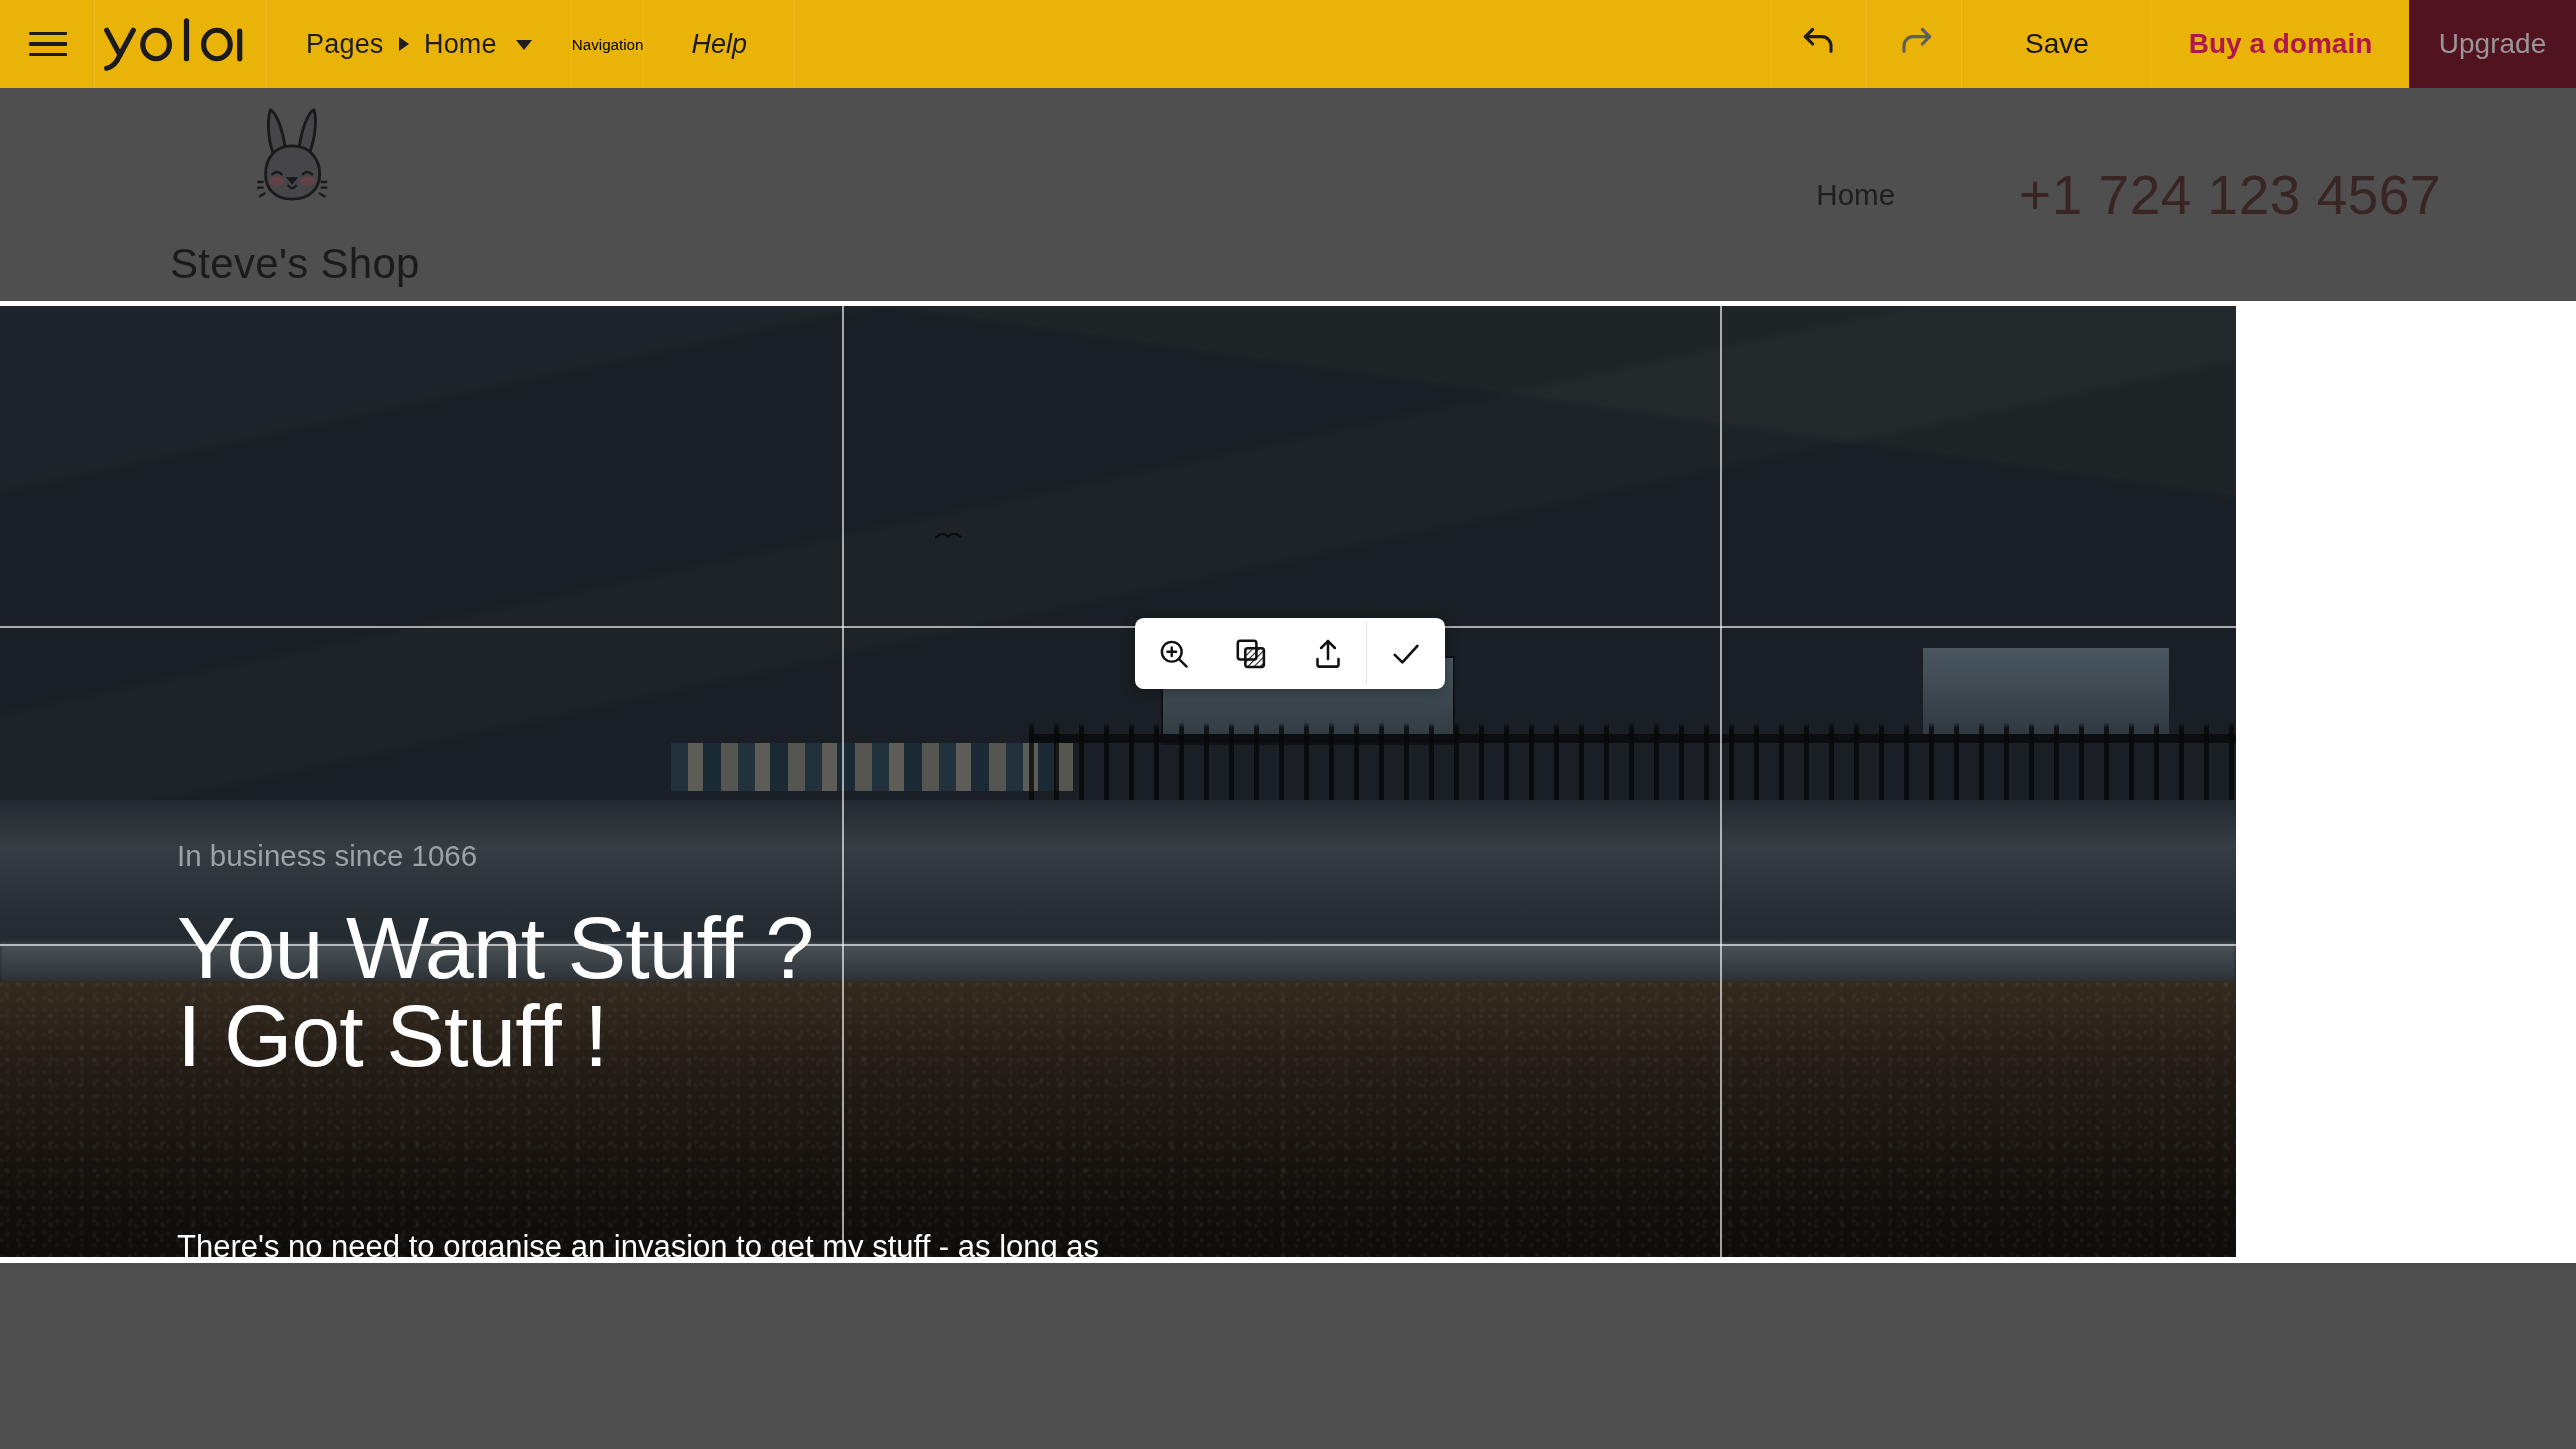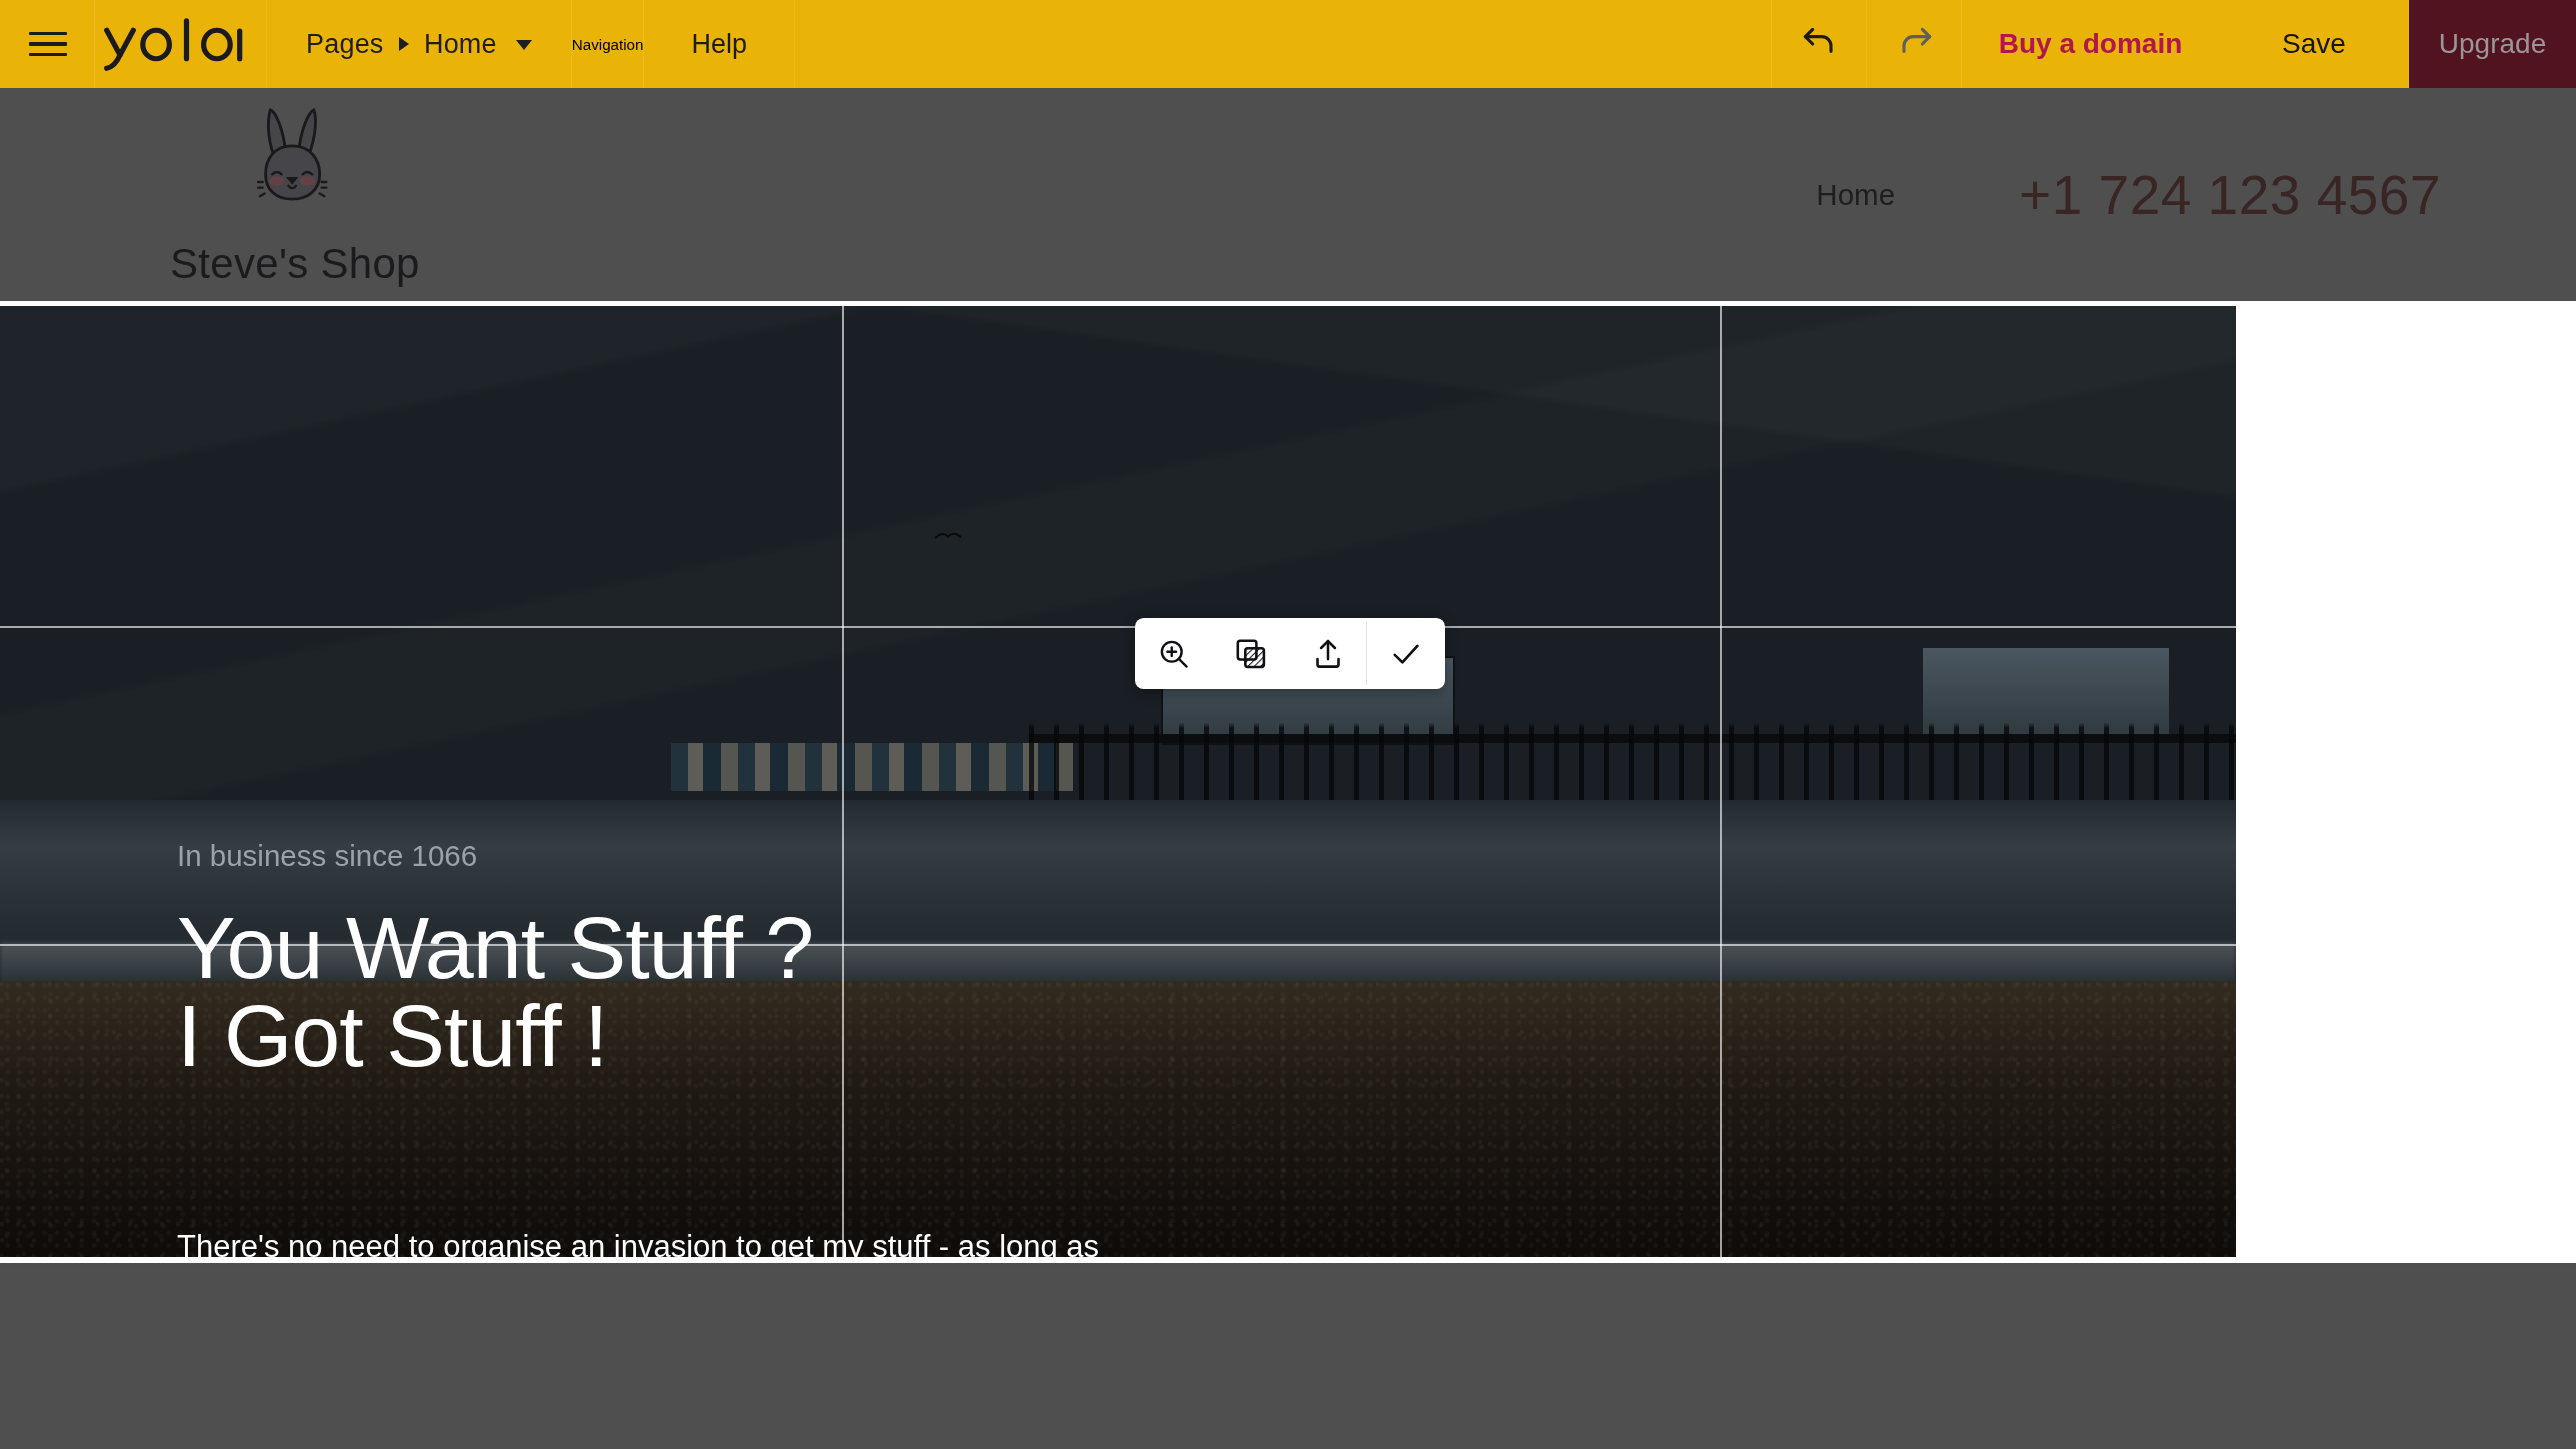--- a/index.html
+++ b/index.html
@@ -48,21 +48,21 @@
     width:0;height:0;border-left:10.5px solid #1e1e20;
     border-top:7.6px solid transparent;border-bottom:7.6px solid transparent;
     margin:0 1.9px;
   }
   .tri-down{
     width:0;height:0;border-top:10.5px solid #1e1e20;
     border-left:8.6px solid transparent;border-right:8.6px solid transparent;
     margin-left:5.7px; margin-top:2.9px;
   }
 
-  .bar-menu{ padding:0 48px; }
+  .bar-menu{ padding:0 48px;font-style:italic; }
   .bar-menu .lbl{ color:#1c1c1e; font-size:27px; }
 
   #bar-spacer{ flex:1 1 auto; }
 
   .icon-btn{ width:95px; }
   .icon-btn svg{ display:block; }
 
   #save-btn{ width:190px; }
   #save-btn .lbl{ color:#151517; font-size:28px; }
 
@@ -284,26 +284,26 @@
     </svg>
   </div>
 
   <div class="bar-cell bar-sep icon-btn" id="redo-btn">
     <svg width="44" height="44" viewBox="0 0 24 24" fill="none" stroke="#5e5e5e" stroke-width="1.7" stroke-linecap="round" stroke-linejoin="round">
       <path d="M20 8 H11 a5 5 0 0 0 -5 5 v3"></path>
       <polyline points="16,4 20,8 16,12"></polyline>
     </svg>
   </div>
 
+  <div class="bar-cell bar-sep" id="save-btn">
+    <span class="lbl">Save</span>
+  </div>
+
   <div class="bar-cell" id="buy-domain-btn">
     <span class="lbl">Buy a domain</span>
-  </div>
-
-  <div class="bar-cell bar-sep" id="save-btn">
-    <span class="lbl">Save</span>
   </div>
 
   <div class="bar-cell" id="upgrade-btn">
     <span class="lbl">Upgrade</span>
   </div>
 
 </div>
 
 <div id="site-header">
   <div id="site-brand">

